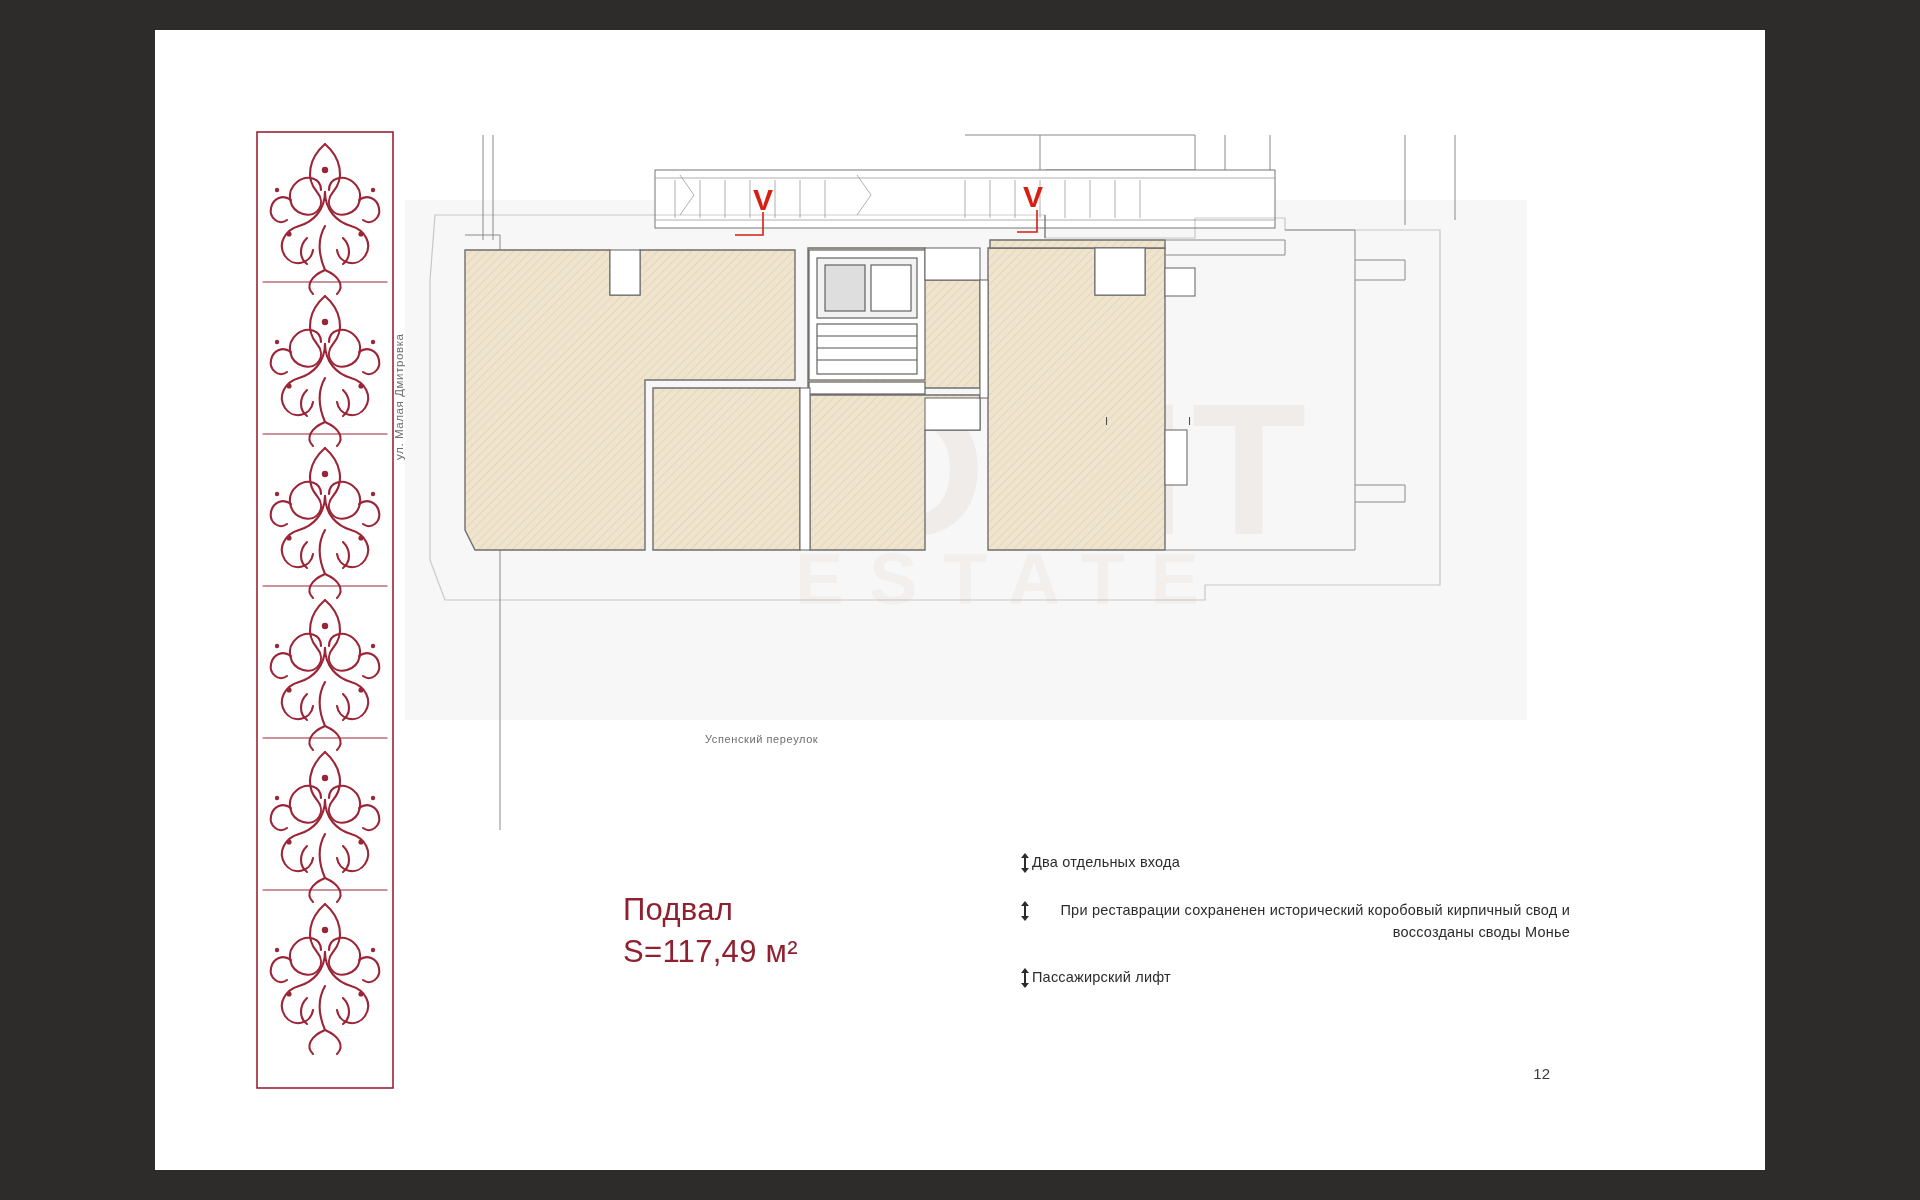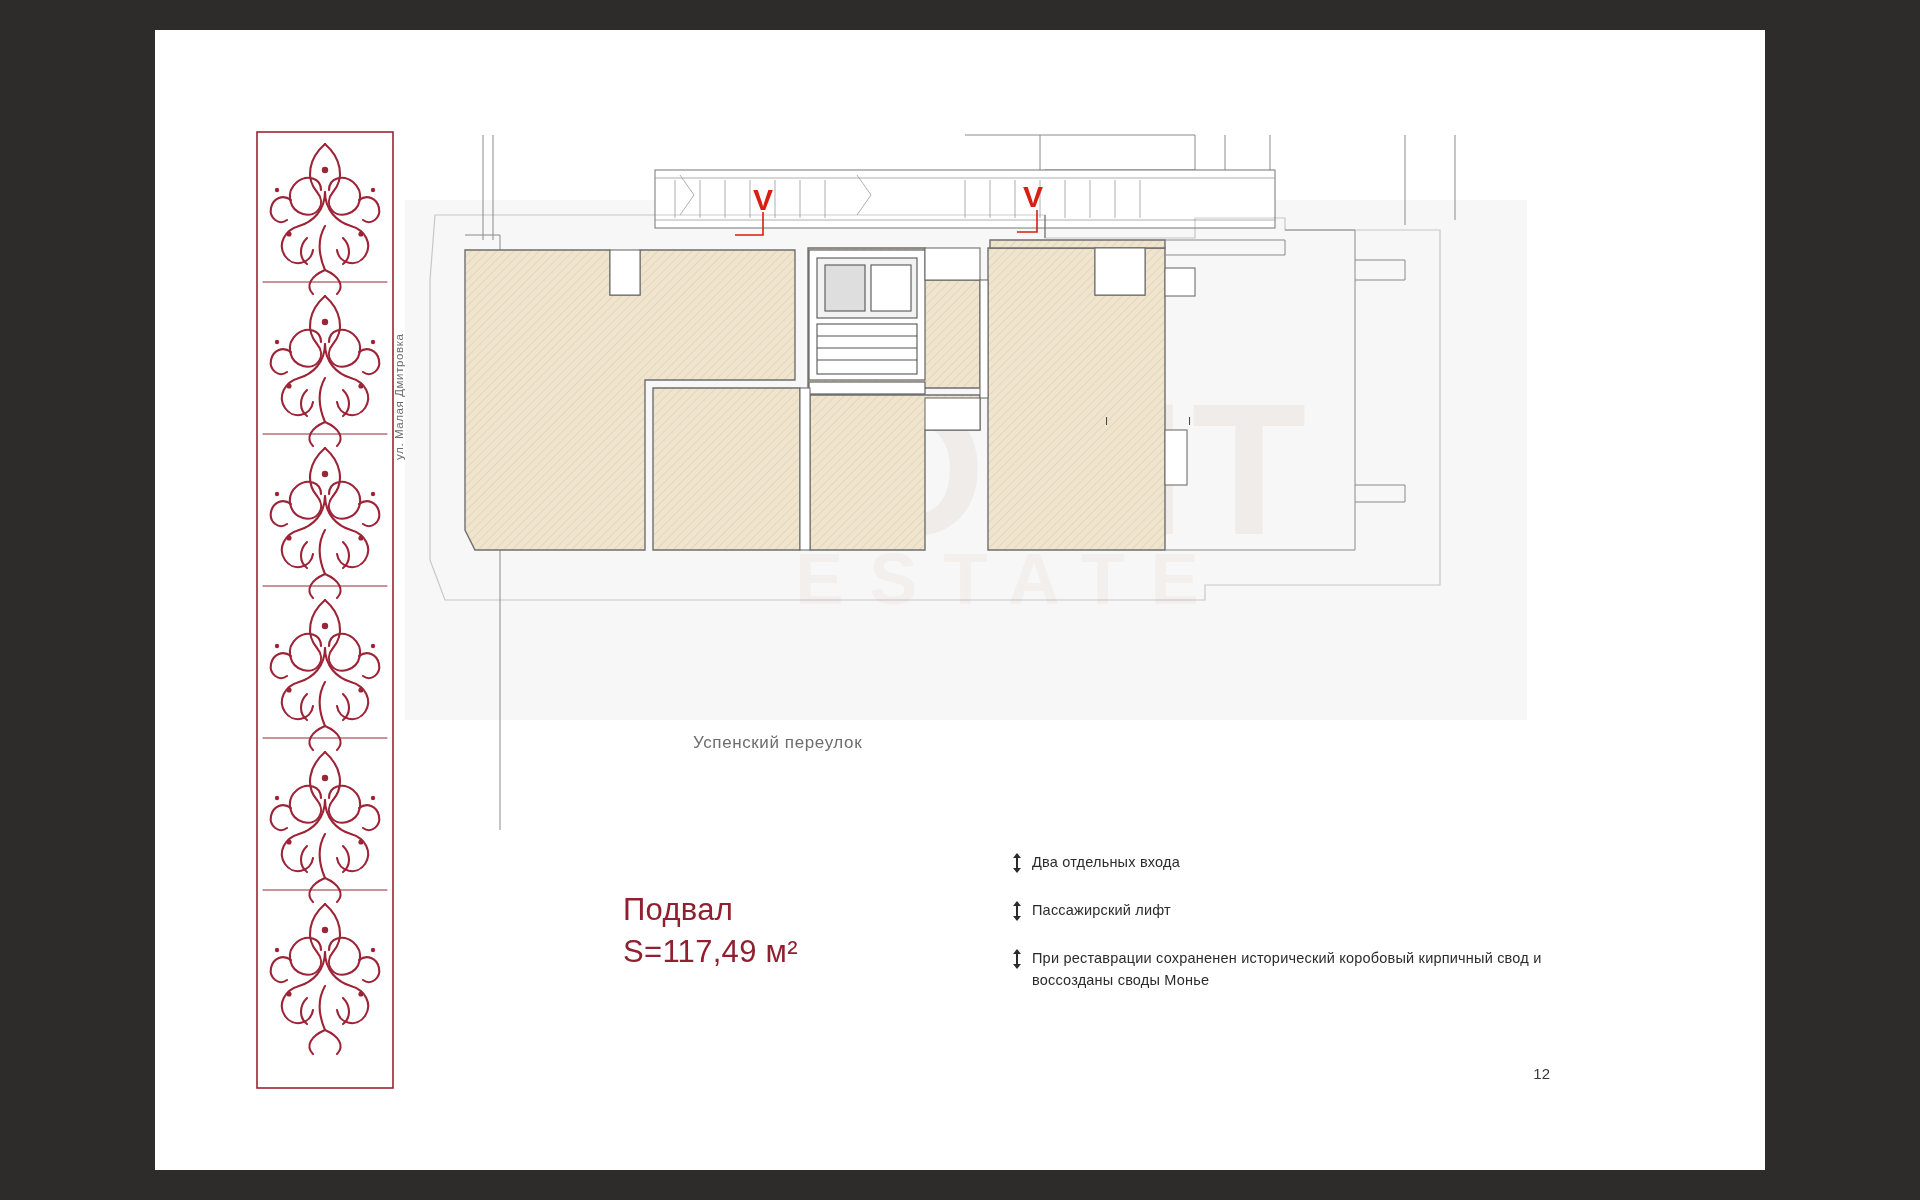--- a/index.html
+++ b/index.html
@@ -75,23 +75,23 @@
     top: 330px;
     transform: rotate(-90deg);
     transform-origin: left top;
     font-size: 11.5px;
     color: #6d6d6d;
     letter-spacing: 0.6px;
     white-space: nowrap;
   }
   .street-bottom {
     position: absolute;
-    left: 288px;
+    left: 300px;
     top: 603px;
-    font-size: 17px;
+    font-size: 11px;
     color: #6d6d6d;
     letter-spacing: 0.6px;
     white-space: nowrap;
   }
 
   .marker-v {
     position: absolute;
     color: #d81f12;
     font-size: 30px;
     font-weight: bold;
@@ -114,20 +114,21 @@
   .features {
     position: absolute;
     left: 855px;
     top: 822px;
     width: 560px;
   }
   .feature {
     display: flex;
     align-items: flex-start;
     margin-bottom: 23px;
+    text-align: right;
   }
   .feature .bullet {
     flex: 0 0 22px;
     margin-top: 1px;
   }
   .feature .text {
     font-size: 14.5px;
     color: #2b2b2b;
     line-height: 1.5;
     letter-spacing: 0.2px;
@@ -325,33 +326,33 @@
     <div class="feature">
       <span class="bullet">
         <svg width="14" height="20" viewBox="0 0 14 20">
             <g fill="#2b2b2b">
               <path d="M7 0 L11 5 H3 Z"></path>
               <rect x="6" y="5" width="2" height="10"></rect>
               <path d="M7 20 L11 15 H3 Z"></path>
             </g>
           </svg>
       </span>
-      <span class="text">Пассажирский лифт</span>
+      <span class="text">При реставрации сохраненен исторический коробовый кирпичный свод и воссозданы своды Монье</span>
     </div>
 
     <div class="feature">
       <span class="bullet">
         <svg width="14" height="20" viewBox="0 0 14 20">
             <g fill="#2b2b2b">
               <path d="M7 0 L11 5 H3 Z"></path>
               <rect x="6" y="5" width="2" height="10"></rect>
               <path d="M7 20 L11 15 H3 Z"></path>
             </g>
           </svg>
       </span>
-      <span class="text">При реставрации сохраненен исторический коробовый кирпичный свод и воссозданы своды Монье</span>
+      <span class="text">Пассажирский лифт</span>
     </div>
 
   </div>
 
   <div class="page-number">12</div>
 
 </div>
 
 </body></html>

